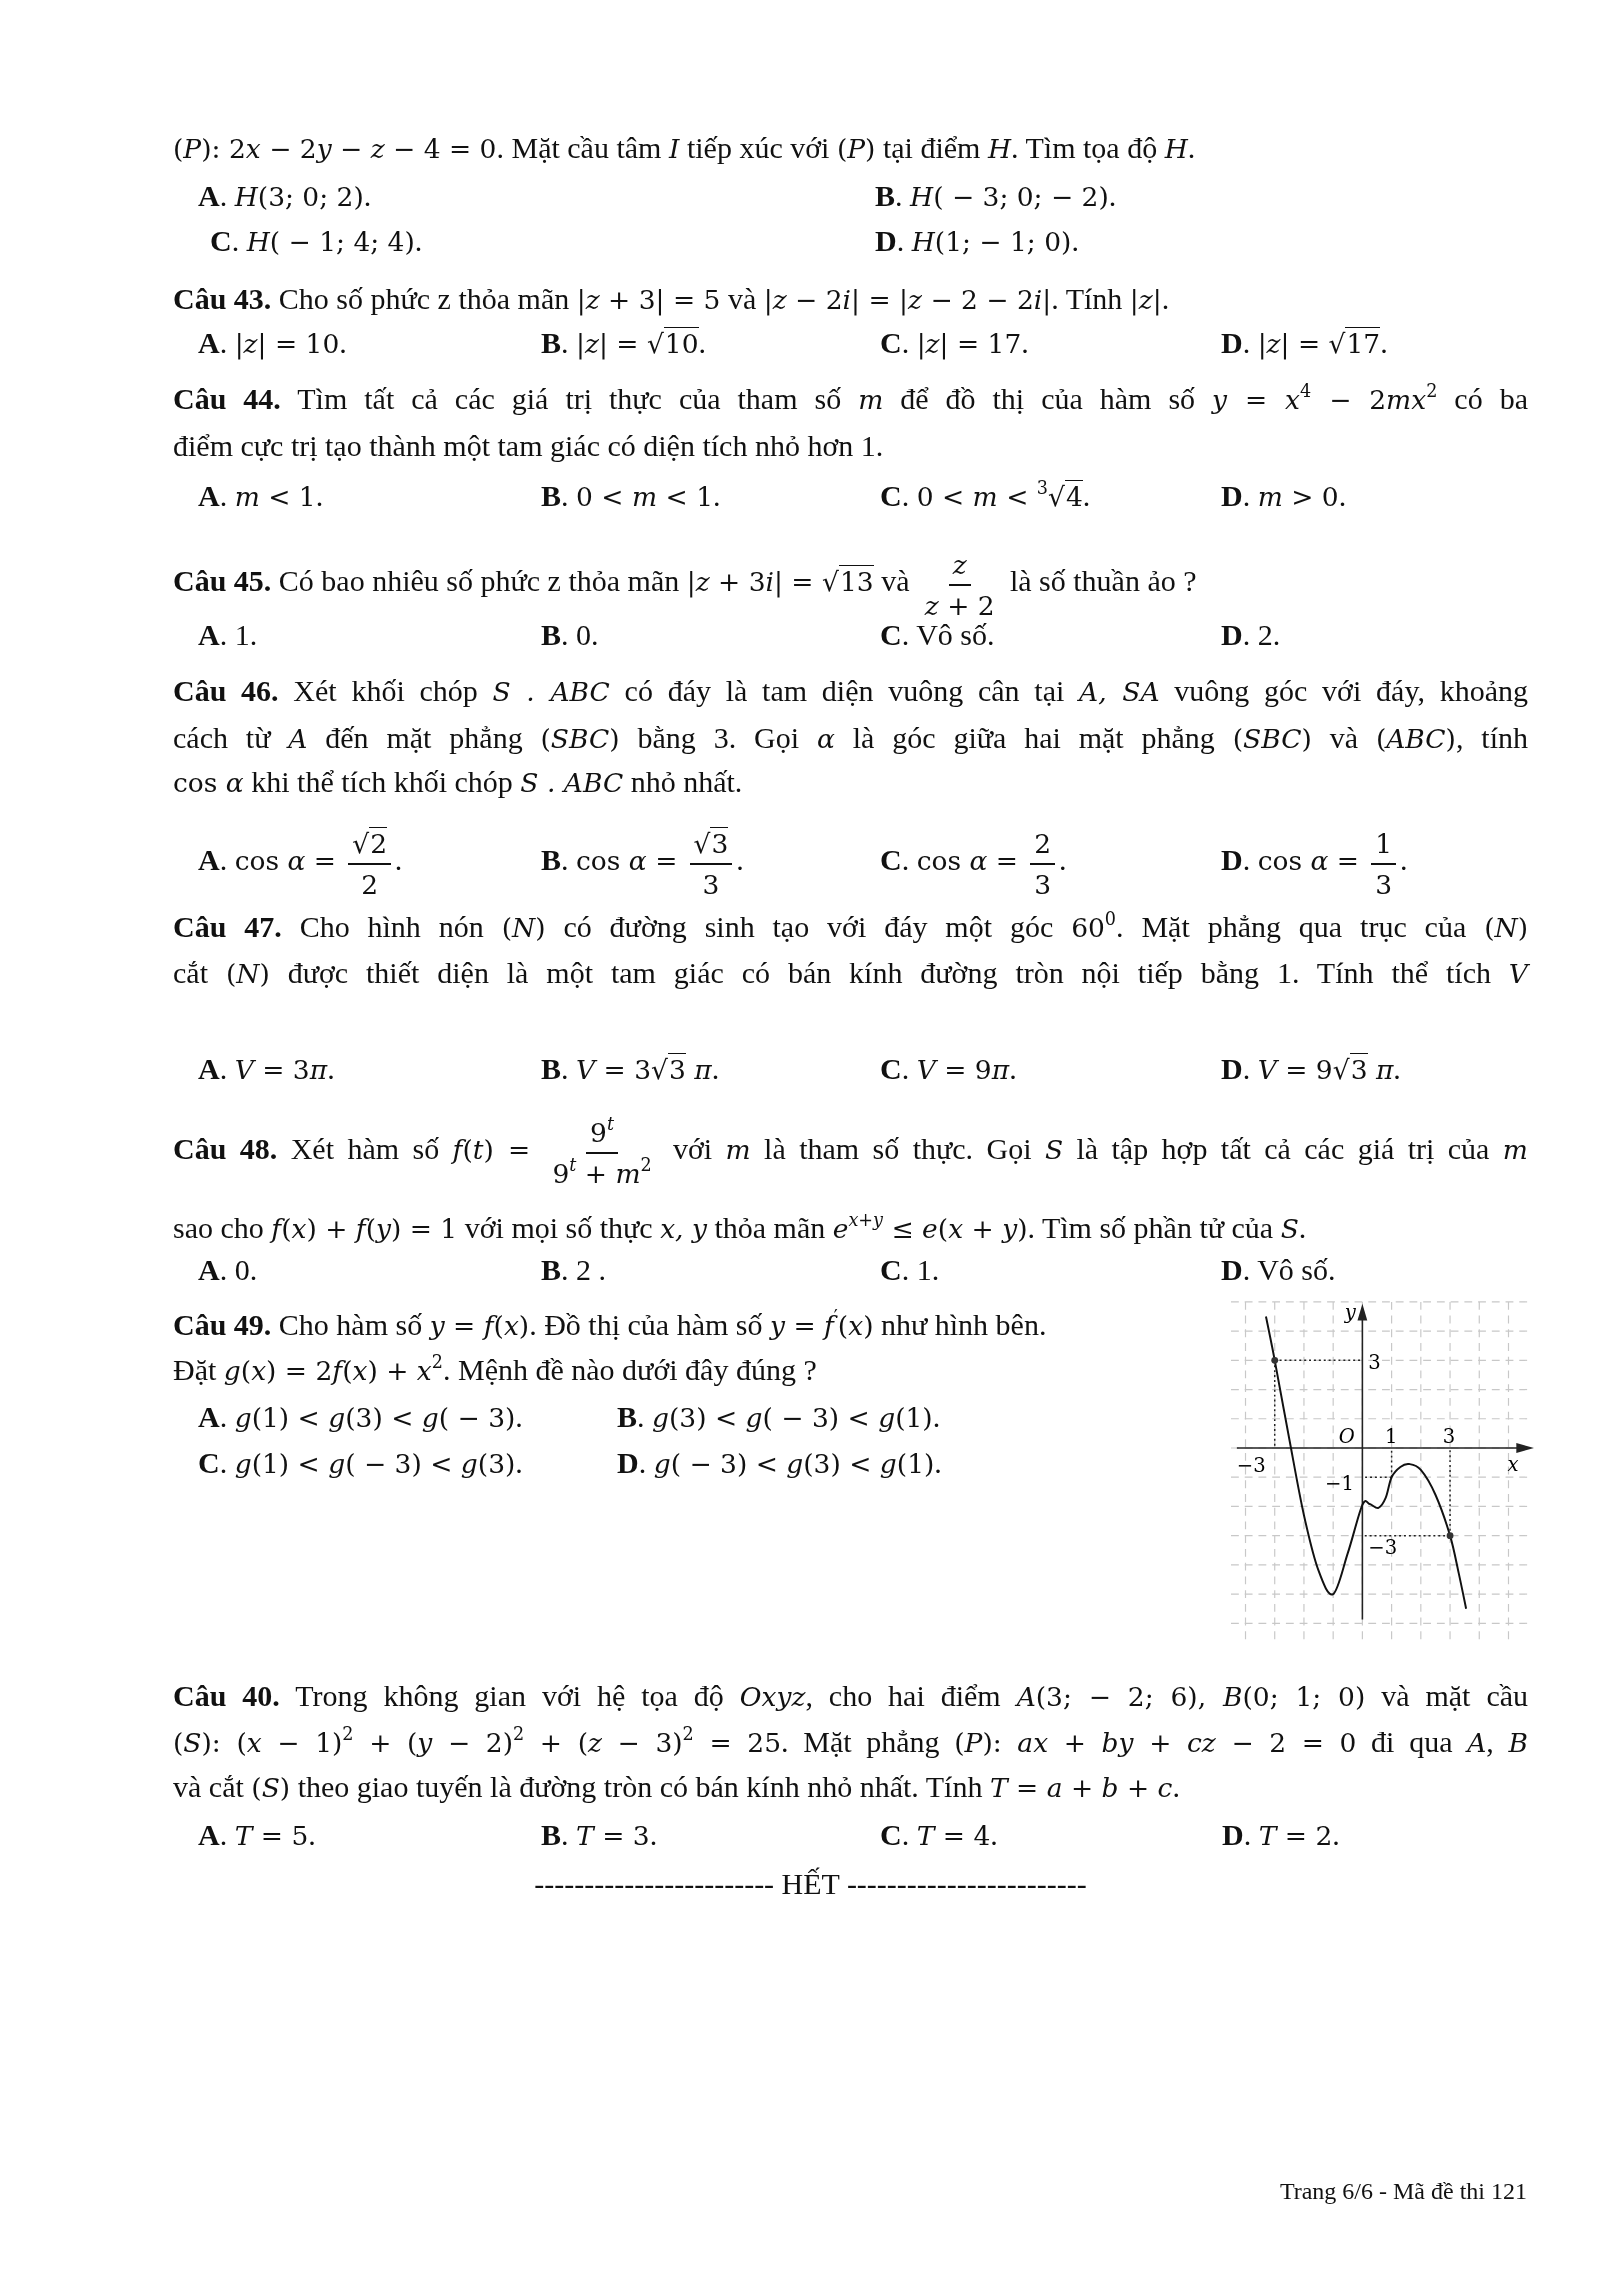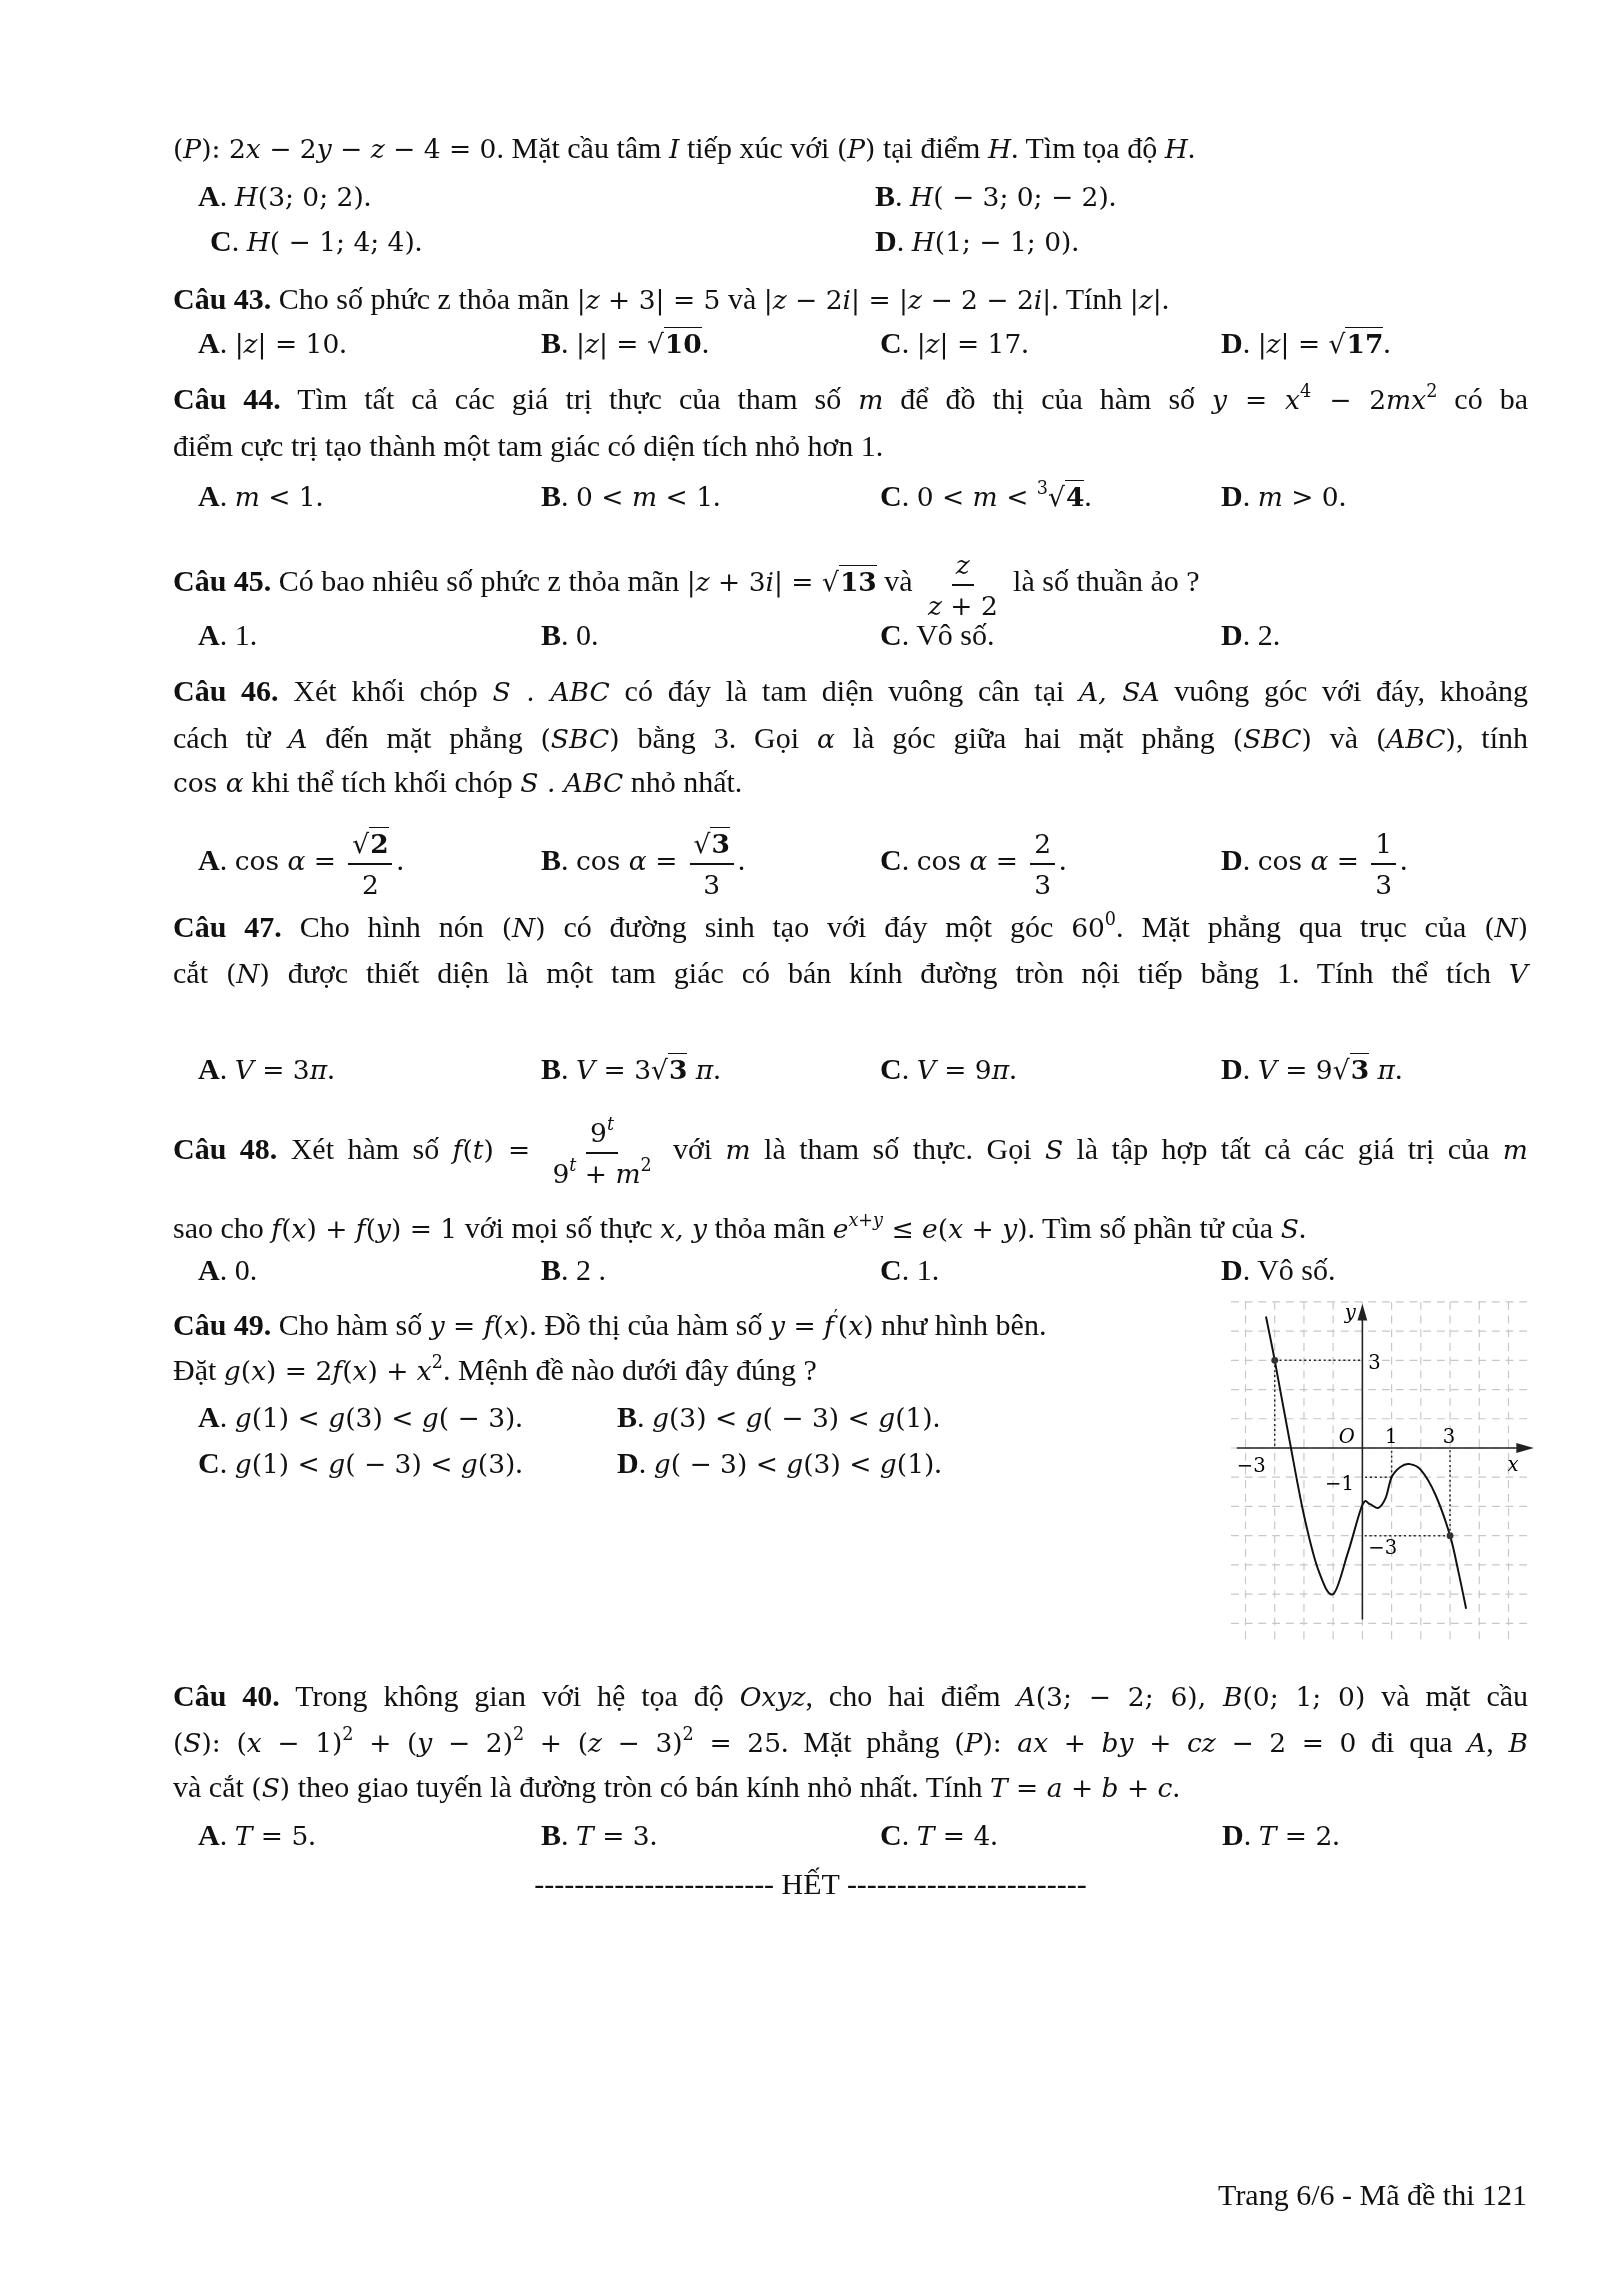--- a/index.html
+++ b/index.html
@@ -9,23 +9,23 @@
   .line { position: absolute; left: 173px; width: 1355px; font-size: 30px; line-height: 39px; white-space: nowrap; }
   .line.just { text-align: justify; text-align-last: justify; }
   .b { font-weight: bold; }
   .m { font-style: italic; font-family: "DejaVu Serif", "Liberation Serif", serif; font-size: 26.5px; }
   .mu { font-family: "DejaVu Serif", "Liberation Serif", serif; font-size: 26.5px; }
   sup { font-size: 17.6px; vertical-align: 0.7em; line-height: 0; }
   .opt { position: absolute; font-size: 30px; line-height: 39px; white-space: nowrap; }
   .frac { display: inline-flex; flex-direction: column; align-items: center; vertical-align: middle; margin: 0 3.9px; line-height: 1.15; }
   .frac .num { border-bottom: 2px solid #111; padding: 0 3.9px 2px 3.9px; }
   .frac .den { padding: 2px 3.9px 0 3.9px; }
-  .sqrt { border-top: 1.6px solid #111; padding-left: 1px; font-weight: bold; }
+  .sqrt { border-top: 1.6px solid #111; padding-left: 1px; }
   .het { position: absolute; left: 0; width: 1621px; text-align: center; font-size: 30px; top: 1867px; }
-  .footer { position: absolute; right: 94px; top: 2178px; font-size: 30px; }
+  .footer { position: absolute; right: 94px; top: 2178px; font-size: 24px; }
   .graph { position: absolute; left: 1225px; top: 1296px; width: 314px; height: 353px; }
 </style>
 </head>
 <body>
 
 <div class="page">
 
   <div class="line" style="top:128px"><span class="mu">(</span><span class="m">P</span><span class="mu">): 2</span><span class="m">x</span><span class="mu"> − 2</span><span class="m">y</span><span class="mu"> − </span><span class="m">z</span><span class="mu"> − 4 = 0</span><span>. Mặt cầu tâm </span><span class="m">I</span><span> tiếp xúc với </span><span class="mu">(</span><span class="m">P</span><span class="mu">)</span><span> tại điểm </span><span class="m">H</span><span>. Tìm tọa độ </span><span class="m">H</span><span>.</span></div>
   <div class="opt" style="left:198px;top:176px"><span class="b">A</span><span>. </span><span class="m">H</span><span class="mu">(3; 0; 2)</span><span>.</span></div>
   <div class="opt" style="left:875px;top:176px"><span class="b">B</span><span>. </span><span class="m">H</span><span class="mu">( − 3; 0; − 2)</span><span>.</span></div>

